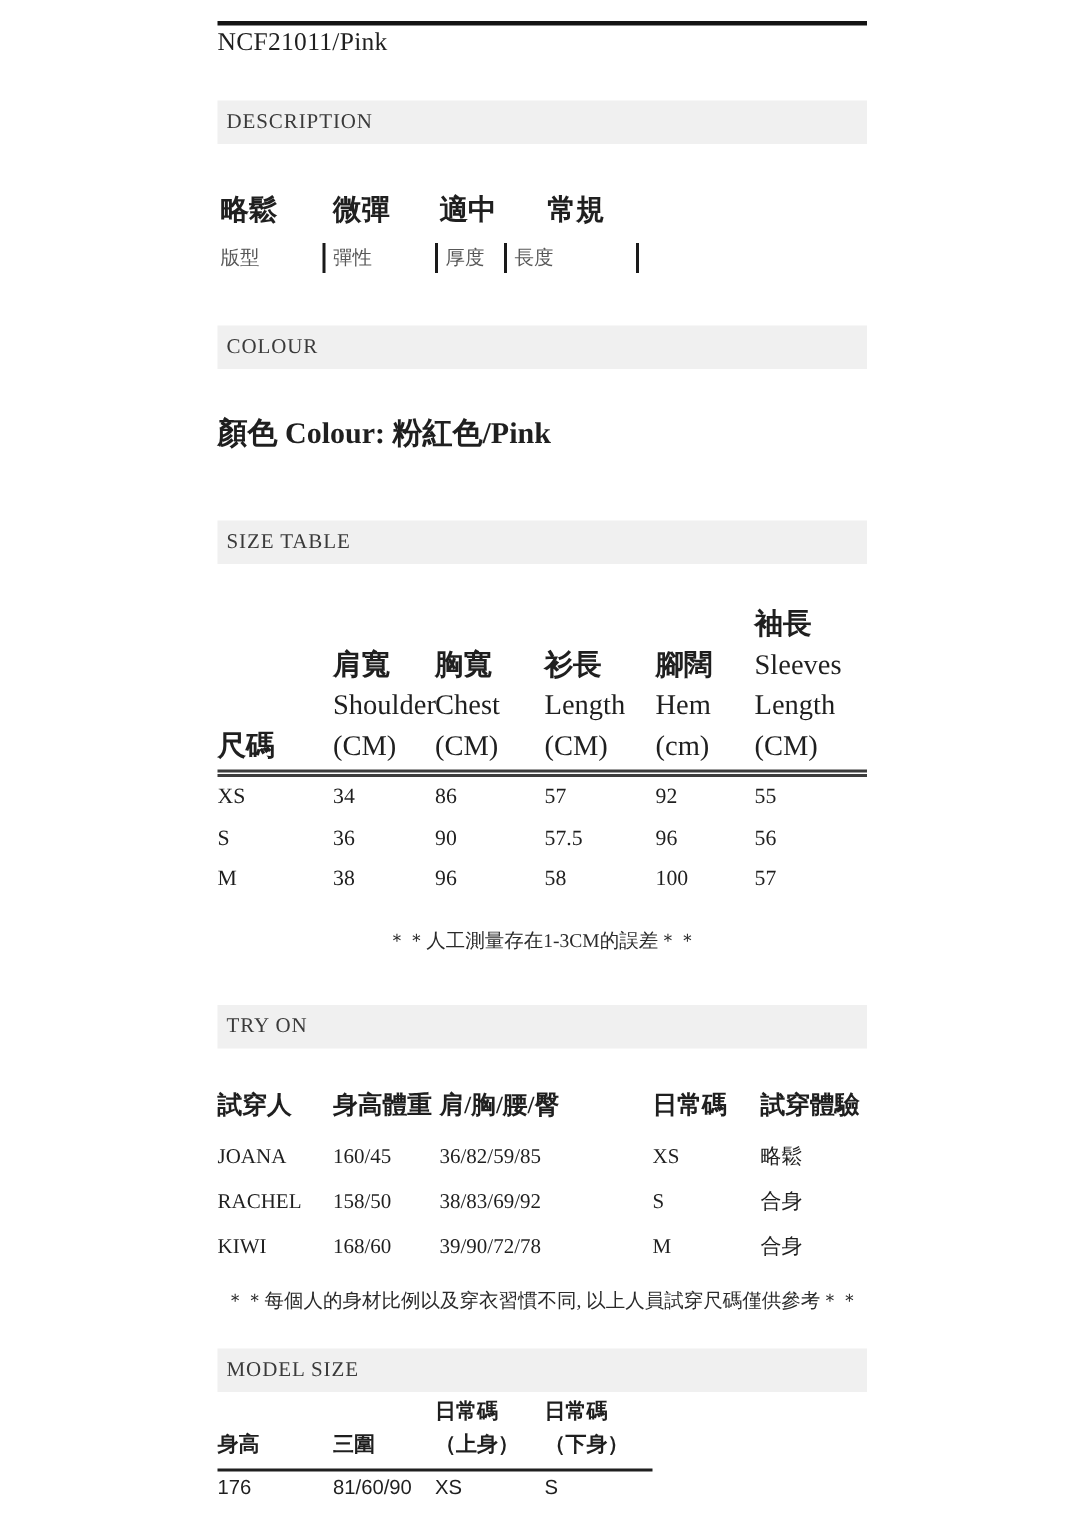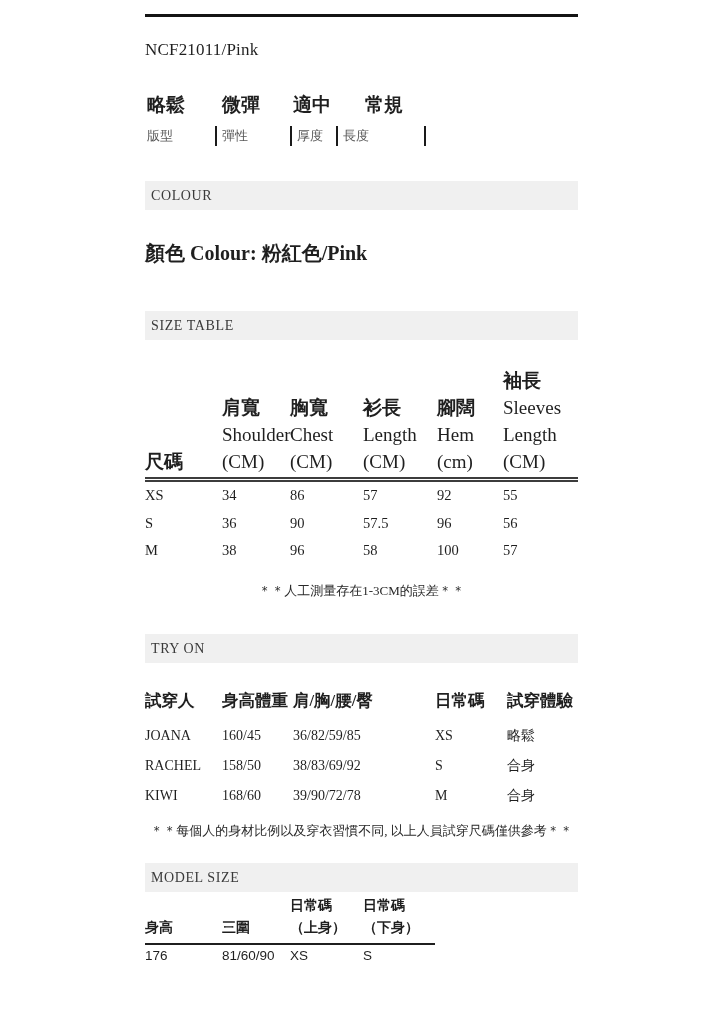--- a/index.html
+++ b/index.html
@@ -6,21 +6,21 @@
   html,body { background:#ffffff; }
   body {
     width:724px; height:1024px; overflow:hidden;
     font-family:"Liberation Serif","DejaVu Serif",serif;
     color:#1f1f1f;
   }
   .content { margin-left:145px; width:433px; }
 
   .top-rule { margin-top:14px; border-top:3px solid #141414; }
 
-  .title { margin-top:22px; font-size:17px; line-height:21px; letter-spacing:.2px; }
+  .title { margin-top:0; font-size:17px; line-height:21px; letter-spacing:.2px; }
 
   .section-bar {
     background:#f0f0f0; height:29px; line-height:29px;
     font-size:14px; color:#3a3a3a; padding-left:6px; letter-spacing:.6px;
   }
   .bar-desc   { margin-top:29px; }
   .bar-colour { margin-top:35px; }
   .bar-size   { margin-top:46px; }
   .bar-tryon  { margin-top:36px; }
   .bar-model  { margin-top:25px; }
@@ -69,20 +69,21 @@
 </style>
 </head>
 <body>
 
 <div class="content">
 
   <div class="top-rule"></div>
 
   <div class="title">NCF21011/Pink</div>
 
+  <div class="section-bar bar-desc">DESCRIPTION</div>
 
   <div class="attr-values">
     <div class="attr-value av-0">略鬆</div>
     <div class="attr-value av-1">微彈</div>
     <div class="attr-value av-2">適中</div>
     <div class="attr-value av-3">常規</div>
   </div>
   <div class="attr-labels">
     <div class="attr-label al-0">版型</div>
     <div class="attr-label al-1">彈性</div>

